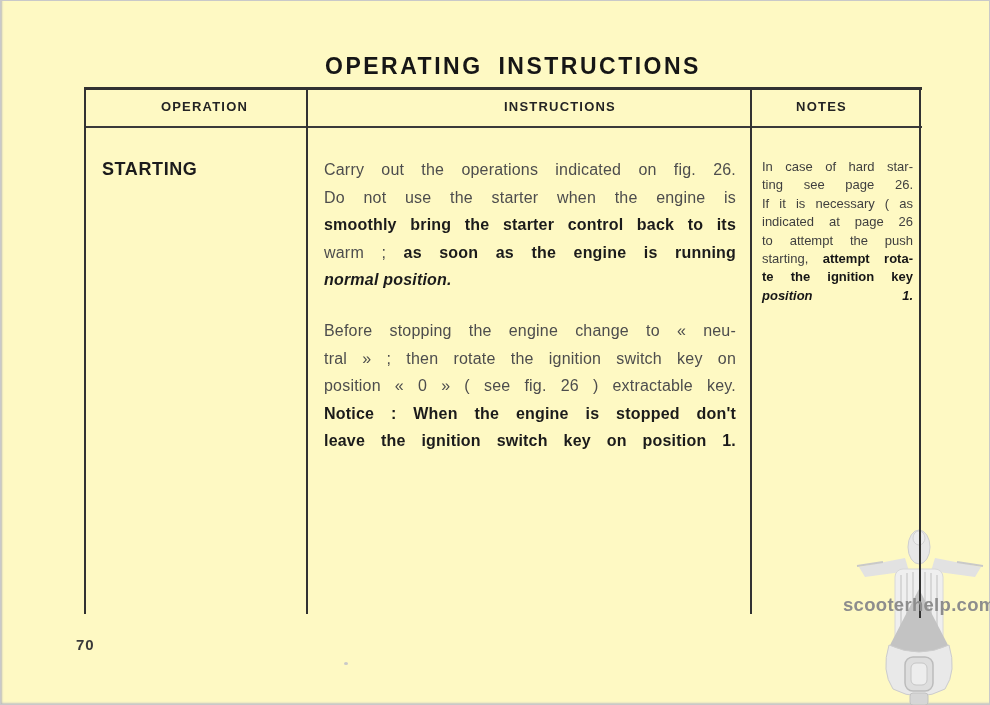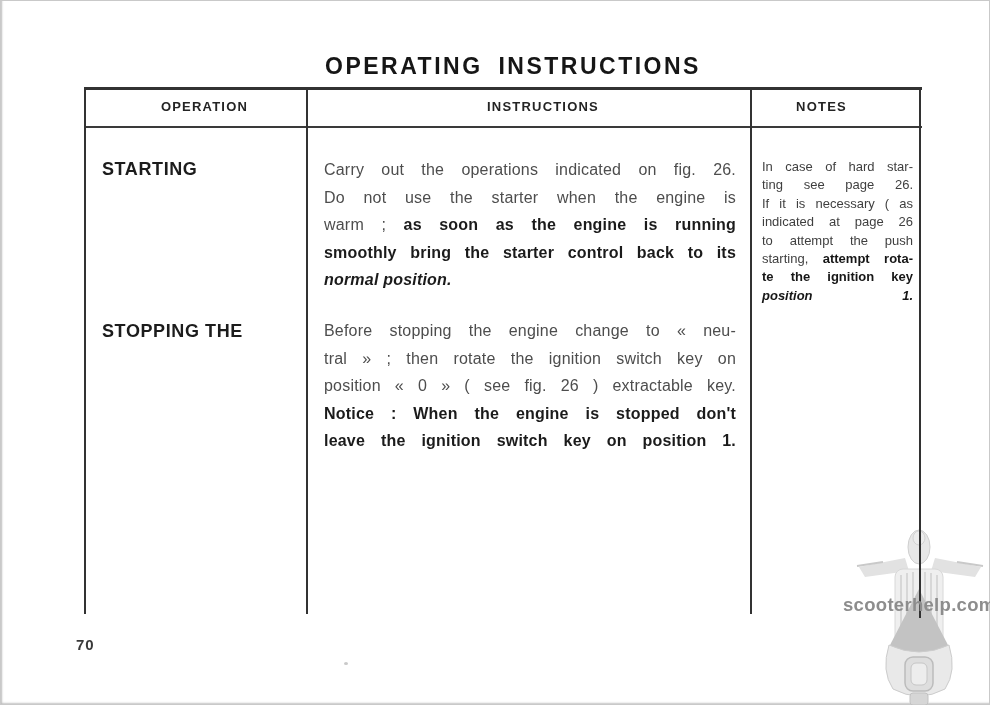--- a/index.html
+++ b/index.html
@@ -1,37 +1,37 @@
 <!DOCTYPE html>
 <html><head>
 <meta charset="utf-8">
 <style>
   html,body{margin:0;padding:0;background:#e8e8e8;}
   .page{
-    position:relative;width:990px;height:705px;background:#ffffff;
+    position:relative;width:990px;height:705px;background:#fef9c3;
     font-family:"Liberation Sans",sans-serif;overflow:hidden;
     box-shadow:inset 0 0 0 1px #c9c9c9, inset 3px 0 2px -1px #bdbdbd, inset 0 -3px 2px -1px #c4c4c4;
   }
   .title{
     position:absolute;left:90px;top:53px;width:846px;margin:0;
     text-align:center;font-size:23px;font-weight:bold;color:#161616;
     letter-spacing:2.5px;word-spacing:7px;
   }
   
   .rule{position:absolute;background:#323232;}
   .l-top{left:84px;top:87px;width:838px;height:3px;}
   .l-hsep{left:84px;top:126px;width:838px;height:2px;background:#3a3a3a;}
   .l-v{top:87px;width:2px;height:527px;}
   .l-v1{left:84px;} .l-v2{left:306px;} .l-v3{left:750px;}
   .l-v4{left:919px;height:531px;z-index:4;}
   
   .hdr{position:absolute;top:99px;font-size:13px;font-weight:bold;color:#242424;
        letter-spacing:1.2px;text-align:center;}
   .hdr-op{left:84px;width:241px;}
-  .hdr-ins{left:321px;width:444px;}
+  .hdr-ins{left:308px;width:444px;padding-left:30px;}
   .hdr-notes{left:750px;width:143px;}
   
   .op-label{position:absolute;left:102px;width:200px;font-size:18px;font-weight:bold;
             color:#1c1c1c;letter-spacing:.6px;line-height:27px;}
   .op-row1{top:156px;} .op-row2{top:318px;}
   .op-indent{padding-left:22px;}
   
   .instr{position:absolute;left:324px;width:412px;}
   .in-row1{top:156px;} .in-row2{top:317px;}
   .iline{font-size:16px;line-height:27.6px;text-align:justify;text-align-last:justify;
@@ -70,38 +70,37 @@
   <div class="hdr hdr-ins">INSTRUCTIONS</div>
   <div class="hdr hdr-notes">NOTES</div>
 
   <div class="op-label op-row1">
     <div>STARTING</div>
   </div>
 
   <div class="instr in-row1">
     <div class="iline"><span class="reg">Carry out the operations indicated on fig. 26.</span><span class="bld"></span></div>
     <div class="iline"><span class="reg">Do not use the starter when the engine is</span><span class="bld"></span></div>
+    <div class="iline"><span class="reg"></span><span class="bld">smoothly bring the starter control back to its</span></div>
     <div class="iline"><span class="reg">warm ; </span><span class="bld">as soon as the engine is running</span></div>
-    <div class="iline"><span class="reg"></span><span class="bld">smoothly bring the starter control back to its</span></div>
     <div class="iline nj"><span class="reg"></span><span class="bld">normal position.</span></div>
   </div>
 
   <div class="notes">
     <div class="nline"><span class="reg">In case of hard star-</span><span class="bld"></span></div>
     <div class="nline"><span class="reg">ting see page 26.</span><span class="bld"></span></div>
     <div class="nline"><span class="reg">If it is necessary ( as</span><span class="bld"></span></div>
     <div class="nline"><span class="reg">indicated at page 26</span><span class="bld"></span></div>
     <div class="nline"><span class="reg">to attempt the push</span><span class="bld"></span></div>
     <div class="nline"><span class="reg">starting, </span><span class="bld">attempt rota-</span></div>
     <div class="nline"><span class="reg"></span><span class="bld">te the ignition key</span></div>
     <div class="nline nj"><span class="reg"></span><span class="bld">position 1.</span></div>
   </div>
 
   <div class="op-label op-row2">
-    <div>STOPPING THE</div>
   </div>
 
   <div class="instr in-row2">
     <div class="iline"><span class="reg">Before stopping the engine change to « neu-</span><span class="bld"></span></div>
     <div class="iline"><span class="reg">tral » ; then rotate the ignition switch key on</span><span class="bld"></span></div>
     <div class="iline"><span class="reg">position « 0 » ( see fig. 26 ) extractable key.</span><span class="bld"></span></div>
     <div class="iline"><span class="reg"></span><span class="bld">Notice : When the engine is stopped don't</span></div>
     <div class="iline"><span class="reg"></span><span class="bld">leave the ignition switch key on position 1.</span></div>
   </div>
 

